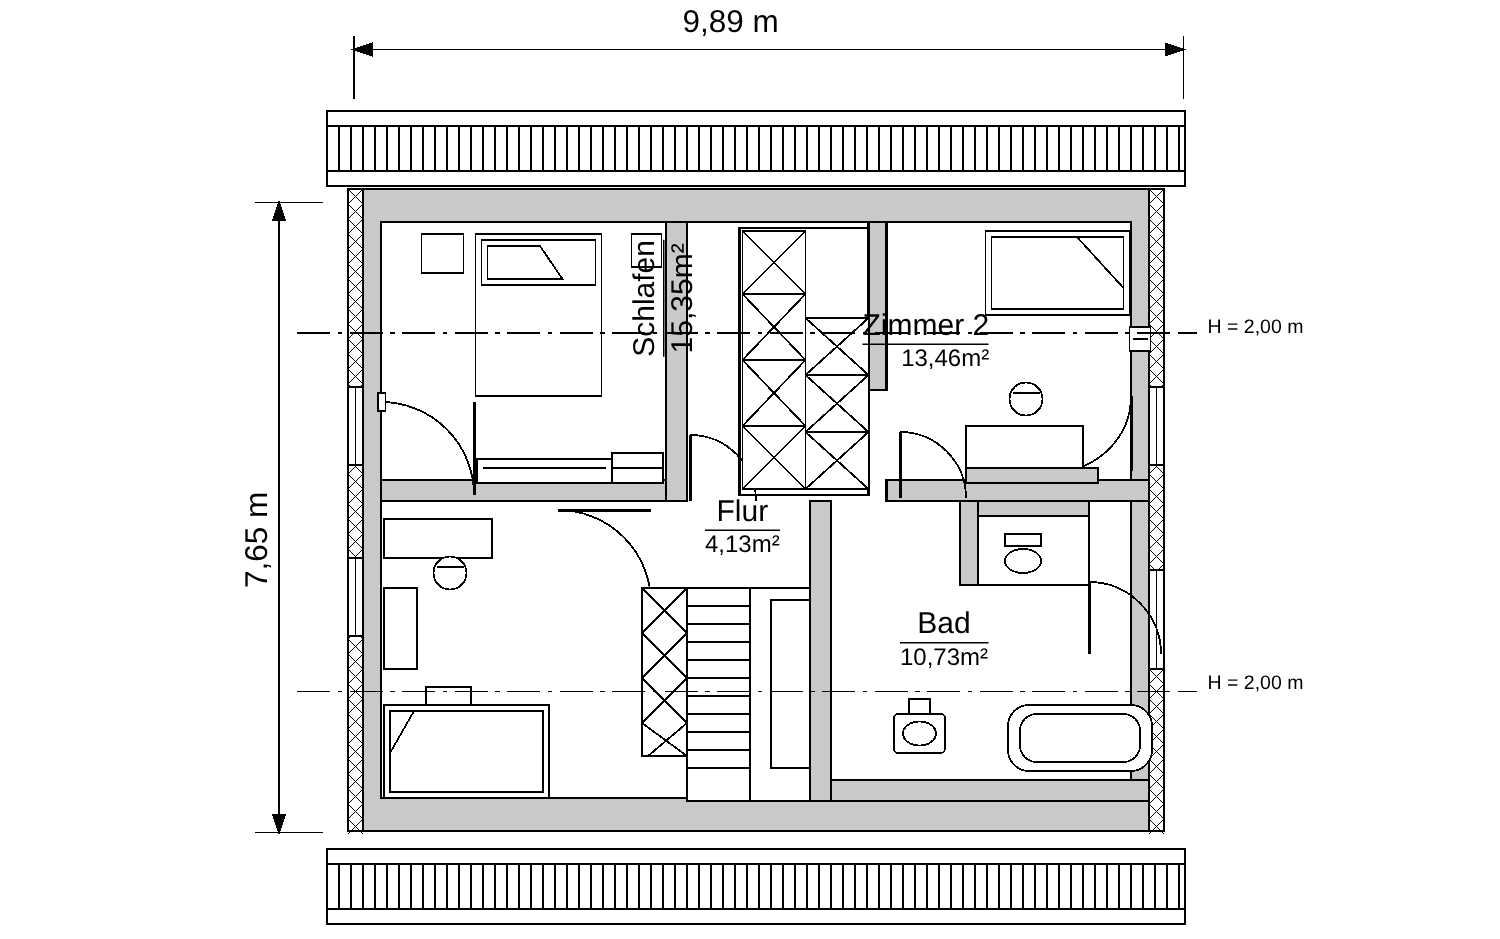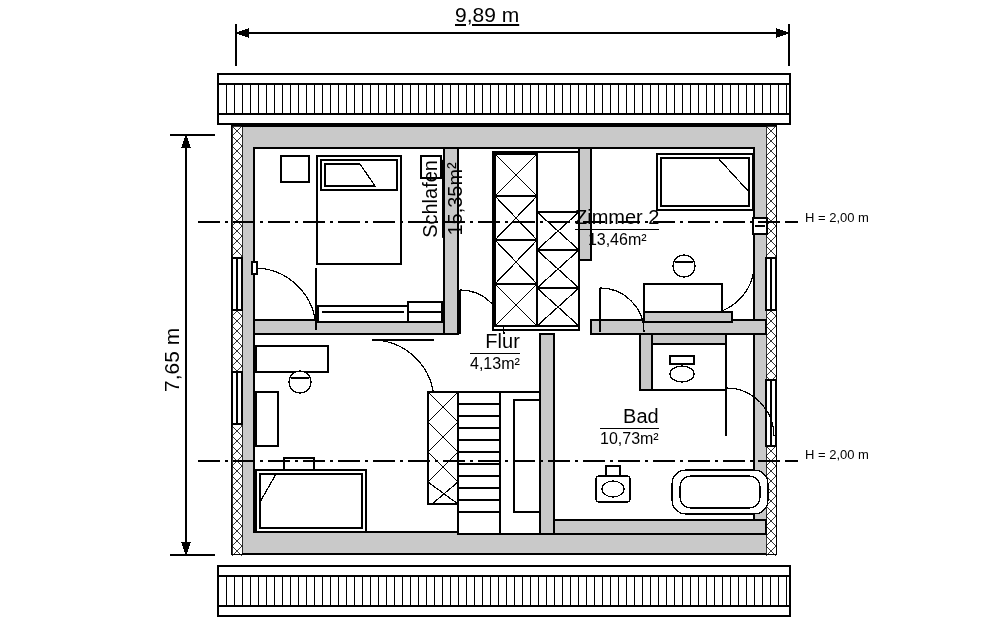--- a/index.html
+++ b/index.html
@@ -18,21 +18,20 @@
     position:absolute;
     font-family:"Liberation Sans", sans-serif;
     white-space:nowrap;
     line-height:1.05;
   }
 
   
   .dim-top {
     left:455px; top:4px;
     font-size:21px;
-    text-decoration:underline;
   }
   .dim-left {
     left:161px; top:392px;
     font-size:21px;
     transform:rotate(-90deg);
     transform-origin:left top;
   }
   .h-note1 { left:805px; top:211px; font-size:13px; }
   .h-note2 { left:805px; top:448px; font-size:13px; }
 
@@ -42,24 +41,24 @@
   .room .ar { font-size:16px; display:block; border-top:1.5px solid #000; padding-top:1px; }
 
   .room-schlafen {
     left:419px; top:160px;
     transform:rotate(-90deg) translateX(-100%);
     transform-origin:left top;
     white-space:nowrap;
   }
   .room-schlafen .nm, .room-schlafen .ar { font-size:20px; }
 
-  .room-z2  { left:575px; top:206px; }
-  .room-flur{ left:470px; top:330px;text-align:right; }
+  .room-z2  { left:575px; top:206px;text-align:right; }
+  .room-flur{ left:470px; top:330px; }
   .room-z1  { left:300px; top:398px; }
-  .room-bad { left:600px; top:405px;text-align:right; }
+  .room-bad { left:600px; top:405px; }
 
   
 </style>
 </head>
 <body>
 
 <div id="plan">
 
   <svg width="1000" height="626" viewBox="0 0 1000 626" shape-rendering="crispEdges">
 

